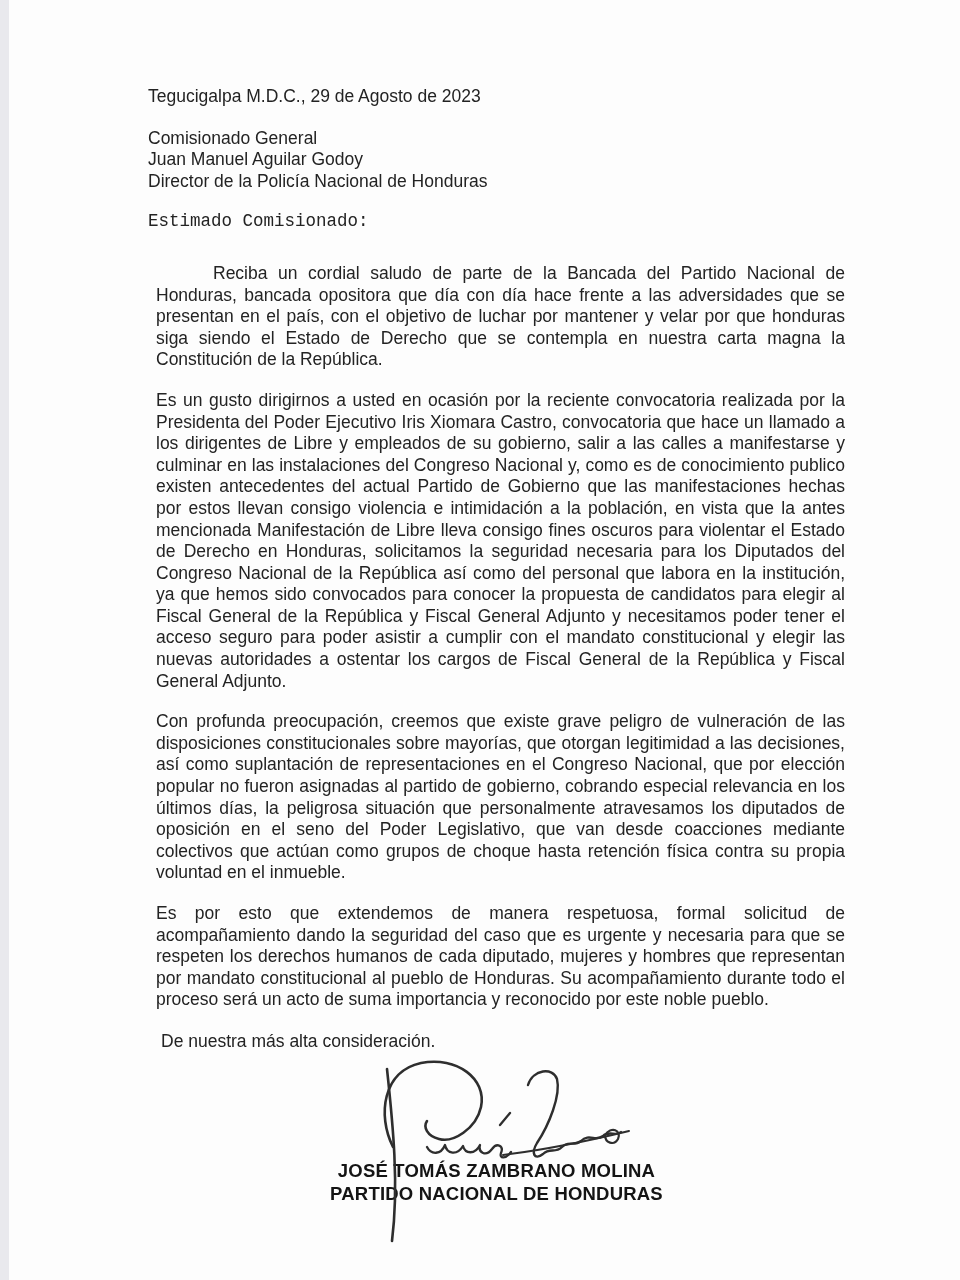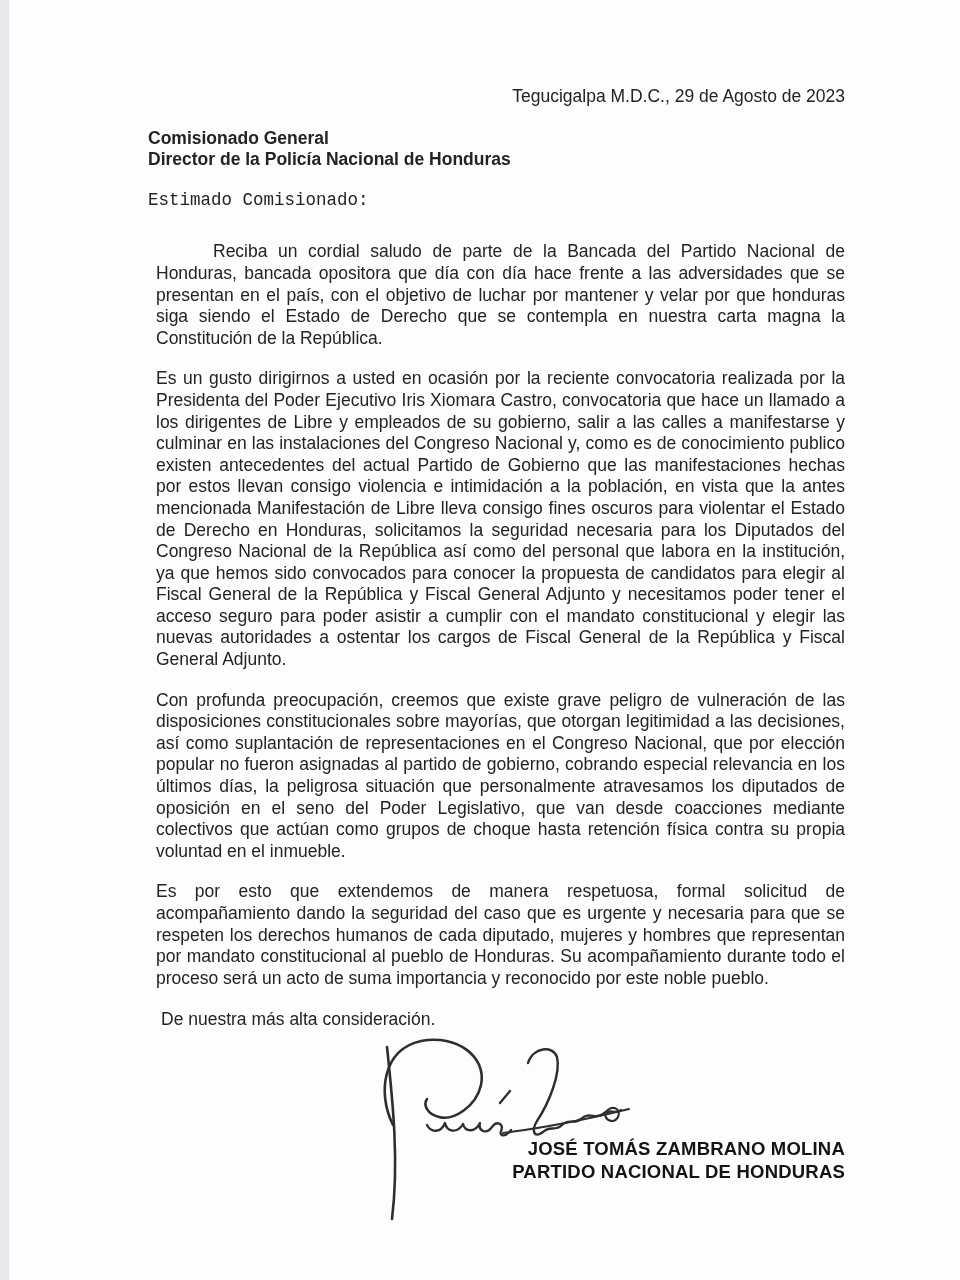--- a/index.html
+++ b/index.html
@@ -18,24 +18,24 @@
   }
   .letter {
     position: absolute;
     left: 148px; top: 0;
     width: 697px;
     font-size: 17.5px;
     line-height: 21.6px;
   }
   .dateline {
     margin: 86px 0 0 0;
-    text-align: right;
+    text-align: left;
     white-space: nowrap;
   }
-  .recipient { margin-top: 20px; font-weight: bold; }
+  .recipient { margin-top: 20px; }
   .recipient div { white-space: nowrap; }
   .salutation { margin: 19px 0 0 0; font-family: Liberation Mono, monospace; }
   p.para {
     margin: 19px 0 0 8px;
     text-align: justify;
     text-justify: inter-word;
   }
   p.para.first {
     margin-top: 30px;
     text-indent: 57px;
@@ -56,40 +56,41 @@
   .sig-svg path {
     fill: none;
     stroke: #2e2e2e;
     stroke-linecap: round;
     stroke-linejoin: round;
   }
   .sig-names {
     position: absolute;
     left: 0; top: 104px;
     width: 100%;
-    text-align: right;
+    text-align: center;
     font-weight: 700;
     font-size: 18.5px;
     line-height: 23.5px;
     color: #141414;
     letter-spacing: 0.2px;
     z-index: 1;
   }
 </style>
 </head>
 <body>
 
 <div class="scan-edge"></div>
 
 <div class="letter">
 
   <div class="dateline">Tegucigalpa M.D.C., 29 de Agosto de 2023</div>
 
   <div class="recipient">
     <div>Comisionado General</div>
+    <div>Juan Manuel Aguilar Godoy</div>
     <div>Director de la Policía Nacional de Honduras</div>
   </div>
 
   <div class="salutation">Estimado Comisionado:</div>
 
   <p class="para first">Reciba un cordial saludo de parte de la Bancada del Partido Nacional de Honduras, bancada opositora que día con día hace frente a las adversidades que se presentan en el país, con el objetivo de luchar por mantener y velar por que honduras siga siendo el Estado de Derecho que se contempla en nuestra carta magna la Constitución de la República.</p>
   <p class="para">Es un gusto dirigirnos a usted en ocasión por la reciente convocatoria realizada por la Presidenta del Poder Ejecutivo Iris Xiomara Castro, convocatoria que hace un llamado a los dirigentes de Libre y empleados de su gobierno, salir a las calles a manifestarse y culminar en las instalaciones del Congreso Nacional y, como es de conocimiento publico existen antecedentes del actual Partido de Gobierno que las manifestaciones hechas por estos llevan consigo violencia e intimidación a la población, en vista que la antes mencionada Manifestación de Libre lleva consigo fines oscuros para violentar el Estado de Derecho en Honduras, solicitamos la seguridad necesaria para los Diputados del Congreso Nacional de la República así como del personal que labora en la institución, ya que hemos sido convocados para conocer la propuesta de candidatos para elegir al Fiscal General de la República y Fiscal General Adjunto y necesitamos poder tener el acceso seguro para poder asistir a cumplir con el mandato constitucional y elegir las nuevas autoridades a ostentar los cargos de Fiscal General de la República y Fiscal General Adjunto.</p>
   <p class="para">Con profunda preocupación, creemos que existe grave peligro de vulneración de las disposiciones constitucionales sobre mayorías, que otorgan legitimidad a las decisiones, así como suplantación de representaciones en el Congreso Nacional, que por elección popular no fueron asignadas al partido de gobierno, cobrando especial relevancia en los últimos días, la peligrosa situación que personalmente atravesamos los diputados de oposición en el seno del Poder Legislativo, que van desde coacciones mediante colectivos que actúan como grupos de choque hasta retención física contra su propia voluntad en el inmueble.</p>
   <p class="para">Es por esto que extendemos de manera respetuosa, formal solicitud de acompañamiento dando la seguridad del caso que es urgente y necesaria para que se respeten los derechos humanos de cada diputado, mujeres y hombres que representan por mandato constitucional al pueblo de Honduras. Su acompañamiento durante todo el proceso será un acto de suma importancia y reconocido por este noble pueblo.</p>
 

